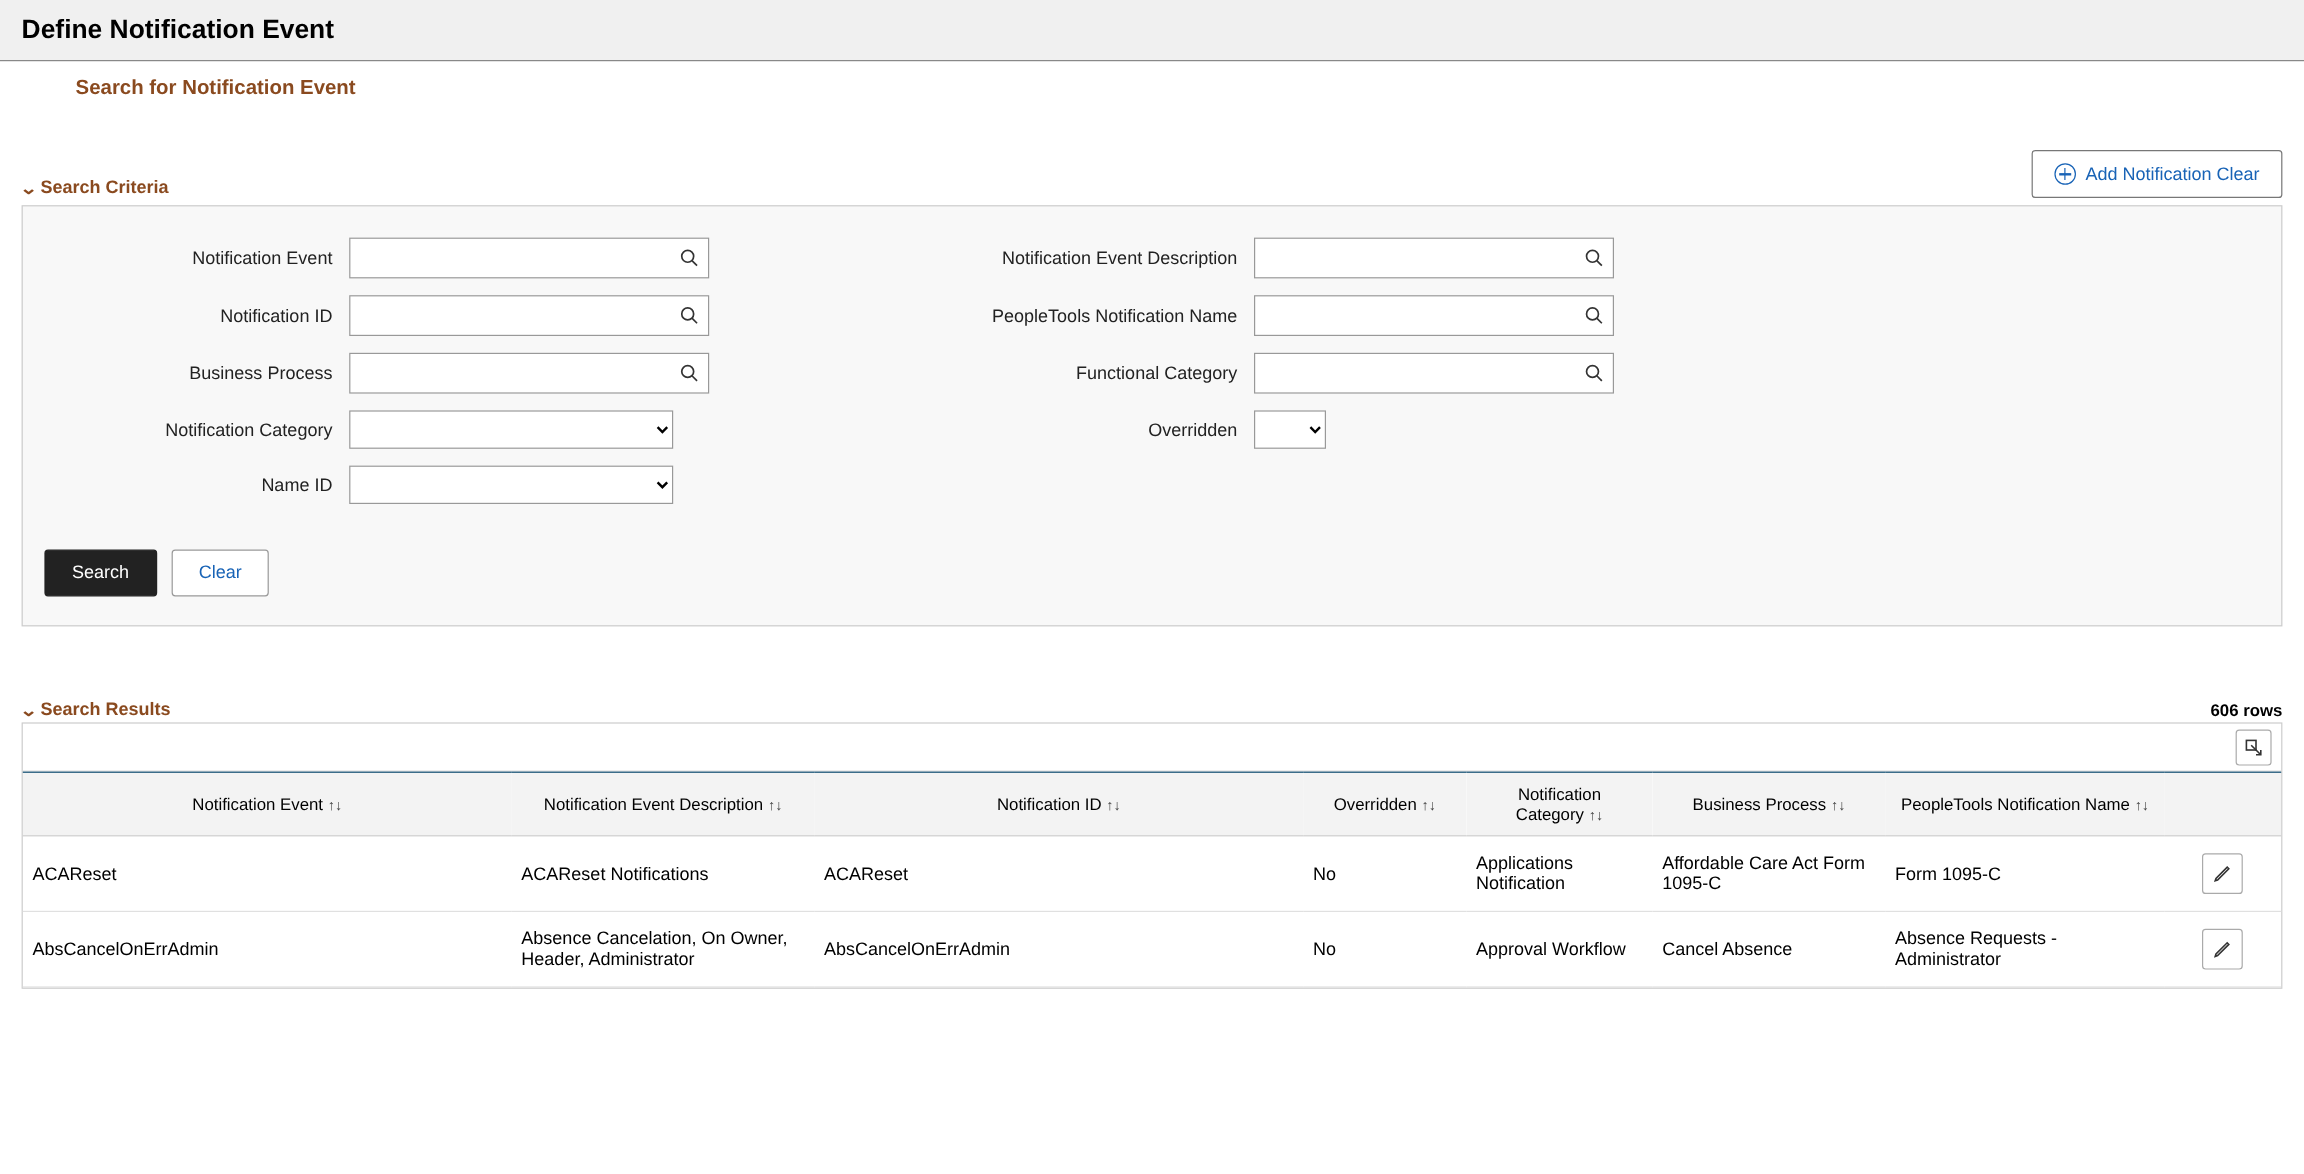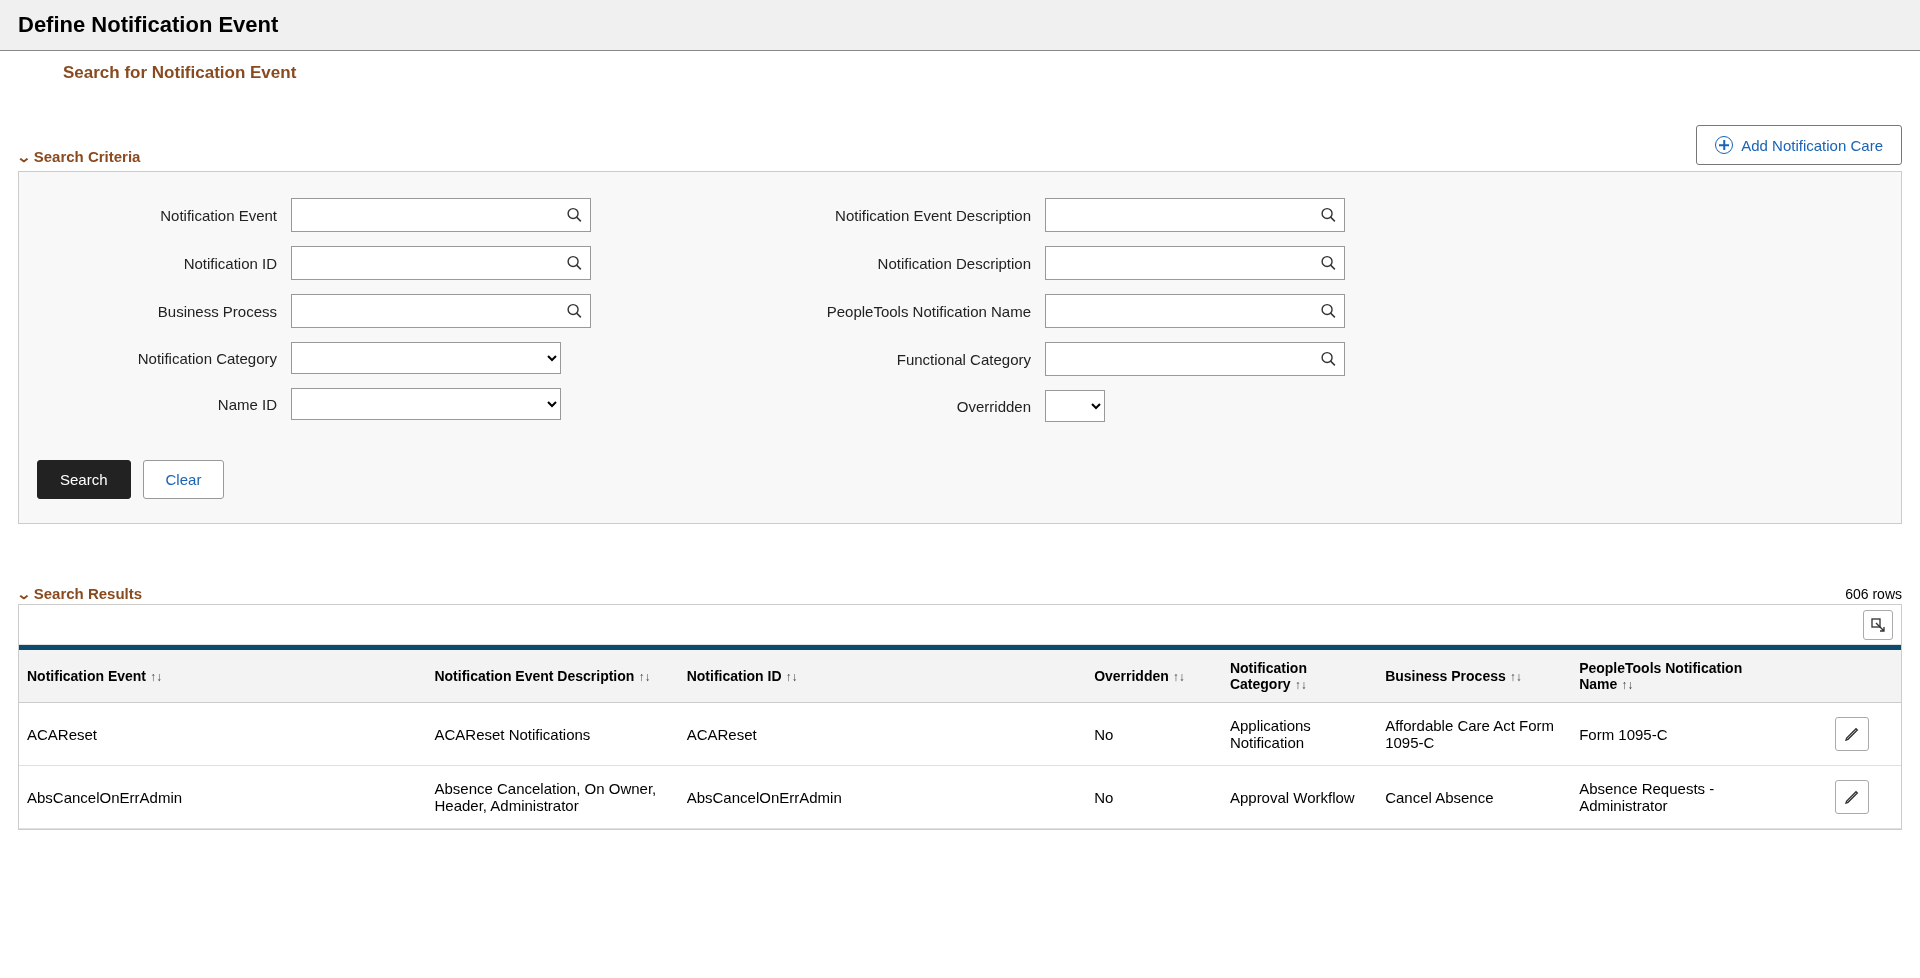--- a/index.html
+++ b/index.html
@@ -27,28 +27,28 @@
   .prompt-wrap input { width: 100%; height: 34px; border: 1px solid #999; padding: 4px 34px 4px 8px; font-size: 14px; background:#fff; }
   .prompt-wrap .mag { position: absolute; right: 8px; top: 50%; transform: translateY(-50%); width: 17px; height: 17px; color:#333; cursor:pointer; }
   select.drop { width: 270px; height: 32px; border: 1px solid #999; background:#fff; font-size: 14px; padding: 0 6px; }
   select.drop-sm { width: 60px; height: 32px; border:1px solid #999; background:#fff; font-size:14px; }
 
   .btn-row { margin-top: 38px; display:flex; gap:12px; }
   .btn-primary { background:#222; color:#fff; border:1px solid #222; padding:10px 22px; border-radius:3px; font-size:15px; cursor:pointer; }
   .btn-secondary { background:#fff; color:#1863b6; border:1px solid #999; padding:10px 22px; border-radius:3px; font-size:15px; cursor:pointer; }
 
   .results-hdr { display:flex; justify-content:space-between; align-items:flex-end; margin-top:34px; }
-  .rows-count { font-size:14px; font-weight:normal;margin-top:28px; }
+  .rows-count { font-size:14px; font-weight:bold;margin-top:28px; }
 
   .grid-wrap { border:1px solid #ccc; margin-top:2px; }
   .toolbar-row { height:40px; border-bottom:1px solid #e0e0e0; display:flex; justify-content:flex-end; align-items:center; padding:0 8px; }
   .tool-btn { width:30px; height:30px; border:1px solid #aaa; border-radius:3px; display:flex; align-items:center; justify-content:center; cursor:pointer; color:#333; }
 
   table.results { width:100%; border-collapse:collapse; table-layout:fixed; }
-  table.results thead th { background:#f3f3f3; border-bottom:1px solid #ccc; border-top:5px solid #0c4a6e; text-align:left; font-size:14px; font-weight:bold; padding:10px 8px; position:relative; }
+  table.results thead th { background:#f3f3f3; border-bottom:1px solid #ccc; border-top:1px solid #0c4a6e; text-align:center; font-size:14px; font-weight:normal; padding:10px 8px; position:relative; }
   .sort-ic { font-size:12px; color:#444; margin-left:4px; cursor:pointer; }
   table.results tbody td { padding:14px 8px; border-bottom:1px solid #e0e0e0; font-size:15px; vertical-align:middle; }
   .edit-btn { width:34px; height:34px; border:1px solid #aaa; border-radius:3px; display:inline-flex; align-items:center; justify-content:center; cursor:pointer; }
 
   svg { display:block; }
   .mag svg, .tool-btn svg, .edit-btn svg { stroke:#333; }
 </style>
 </head>
 <body>
 
@@ -59,21 +59,21 @@
 <div class="content">
   <div class="subtitle">Search for Notification Event</div>
 
   <div class="top-row">
     <div class="collapser">
       <span class="chev">⌄</span>
       <span>Search Criteria</span>
     </div>
     <button class="btn-outline">
       <span class="plus-circle"></span>
-      <span>Add Notification Care</span>
+      <span>Add Notification Clear</span>
     </button>
   </div>
 
   <div class="criteria-panel">
     <div class="criteria-grid">
       <div class="criteria-col col1" id="criteria-left">
           <div class="form-row">
             <div class="form-label">Notification Event</div>
             <div class="prompt-wrap"><input type="text" style=""><span class="mag">
                 <svg viewBox="0 0 24 24" width="17" height="17" fill="none" stroke="currentColor" stroke-width="2">
@@ -105,29 +105,20 @@
             <select class="drop"><option></option></select>
           </div>
           <div class="form-row">
             <div class="form-label">Name ID</div>
             <select class="drop"><option></option></select>
           </div>
         </div>
       <div class="criteria-col col2" id="criteria-right">
           <div class="form-row">
             <div class="form-label">Notification Event Description</div>
-            <div class="prompt-wrap"><input type="text" style=""><span class="mag">
-                <svg viewBox="0 0 24 24" width="17" height="17" fill="none" stroke="currentColor" stroke-width="2">
-                  <circle cx="10" cy="10" r="7"></circle>
-                  <line x1="21" y1="21" x2="15" y2="15"></line>
-                </svg>
-              </span></div>
-          </div>
-          <div class="form-row">
-            <div class="form-label">Notification Description</div>
             <div class="prompt-wrap"><input type="text" style=""><span class="mag">
                 <svg viewBox="0 0 24 24" width="17" height="17" fill="none" stroke="currentColor" stroke-width="2">
                   <circle cx="10" cy="10" r="7"></circle>
                   <line x1="21" y1="21" x2="15" y2="15"></line>
                 </svg>
               </span></div>
           </div>
           <div class="form-row">
             <div class="form-label">PeopleTools Notification Name</div>
             <div class="prompt-wrap"><input type="text" style=""><span class="mag">

